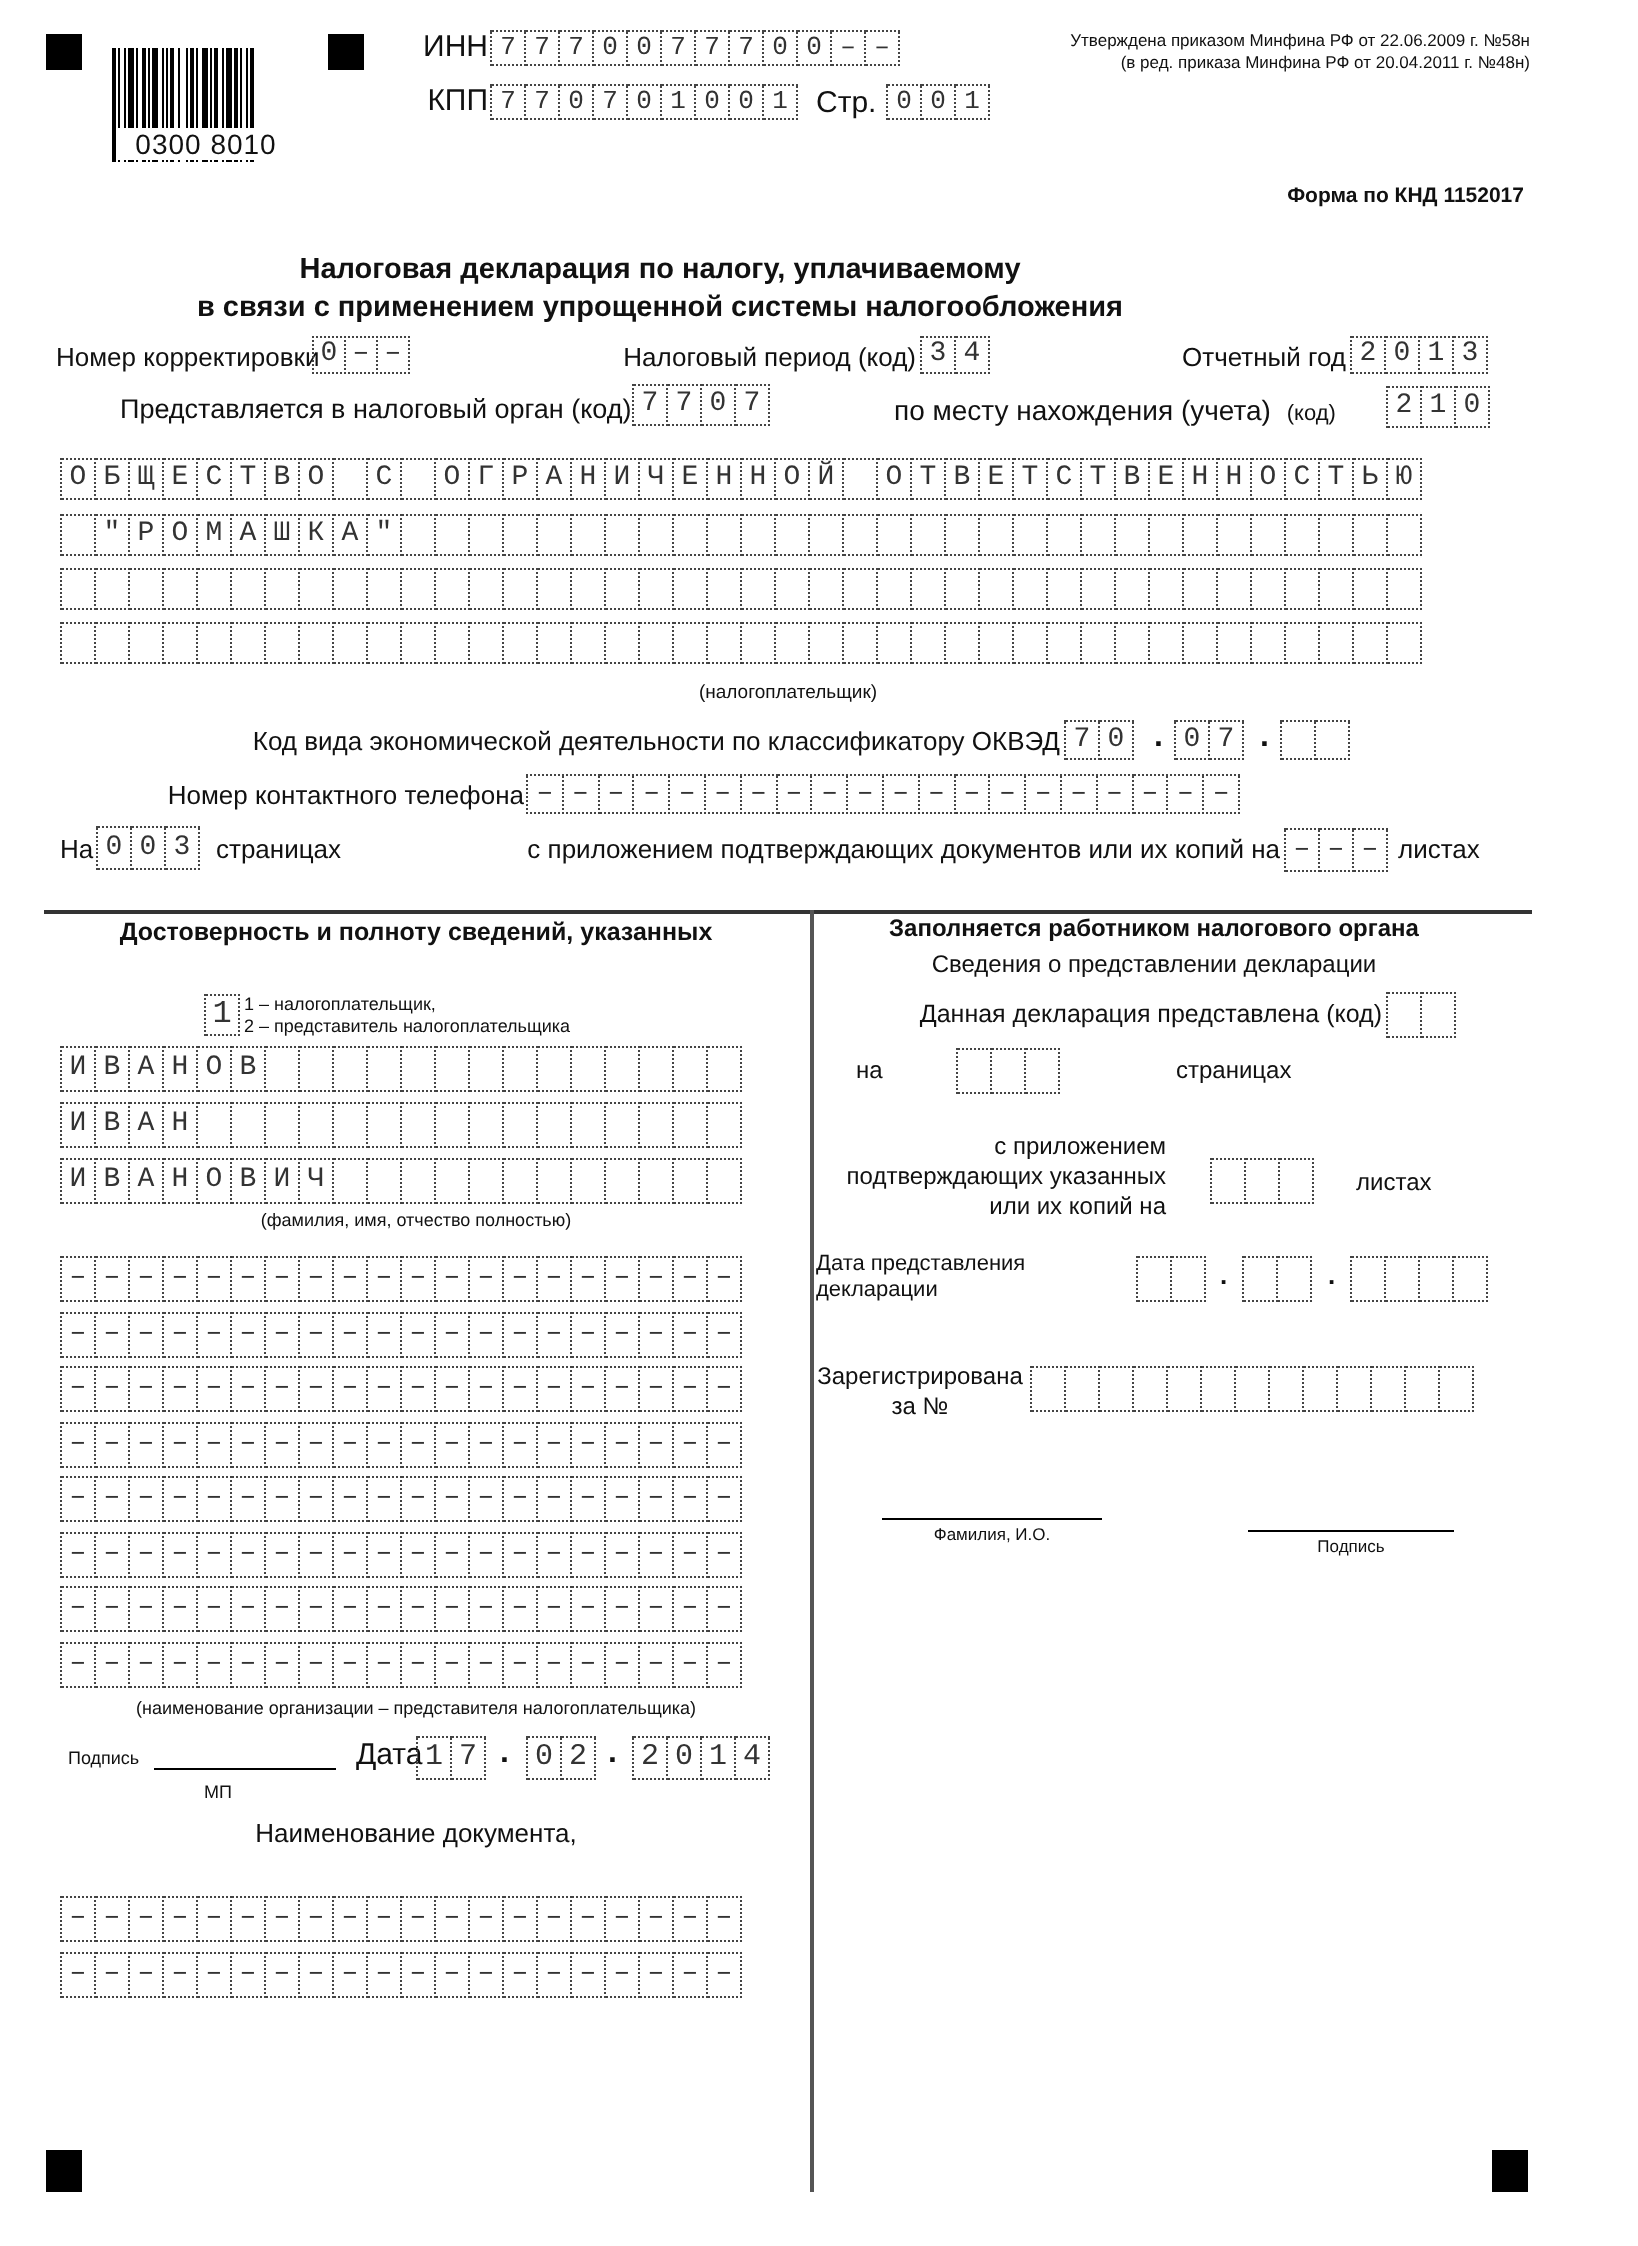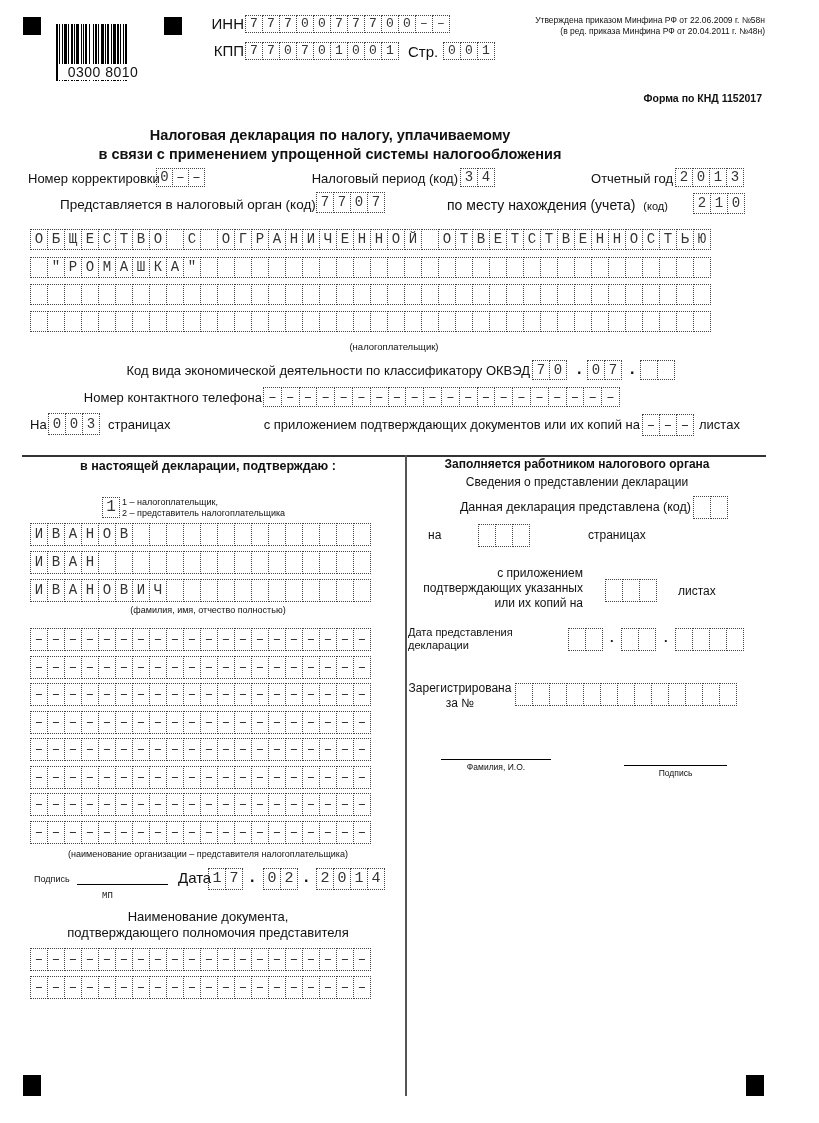--- a/index.html
+++ b/index.html
@@ -361,21 +361,21 @@
     <span class="cell">–</span>
     <span class="cell">–</span>
     <span class="cell">–</span>
   </div>
 <div class="abs lbl" style="left:699px;top:417px;">листах</div>
 
 <div class="sep-h"></div>
 <div class="sep-v"></div>
 
 <div class="abs center bold" style="left:30px;top:458px;width:356px;font-size:12.5px;line-height:16px;">
-  <div>в настоящей декларации, подтверждаю :</div>
+  <div>Достоверность и полноту сведений, указанных</div>
 </div>
 <div class="cells" style="left:102px;top:497px;--h:21px;--fs:16px;">
     <span class="cell">1</span>
   </div>
 <div class="abs" style="left:122px;top:497px;font-size:9px;line-height:11px;">
   <div>1 – налогоплательщик,</div>
   <div>2 – представитель налогоплательщика</div>
 </div>
 <div class="cells" style="left:30px;top:523px;--h:23px;">
     <span class="cell">И</span>
@@ -635,25 +635,24 @@
     <span class="cell">0</span>
     <span class="cell">2</span>
   </div>
 <div class="dot" style="left:304px;top:868px;">.</div>
 <div class="cells" style="left:316px;top:868px;--h:22px;--fs:15px;">
     <span class="cell">2</span>
     <span class="cell">0</span>
     <span class="cell">1</span>
     <span class="cell">4</span>
   </div>
-<div class="abs small" style="left:102px;top:891px;font-family:Liberation Mono, monospace;">МП</div>
+<div class="abs small" style="left:102px;top:891px;">МП</div>
 
 <div class="abs center" style="left:30px;top:909px;width:356px;font-size:13px;line-height:16px;">
   <div>Наименование документа,</div>
-  <div>подтверждающего полномочия представителя</div>
 </div>
 <div class="cells" style="left:30px;top:948px;--h:23px;">
     <span class="cell">–</span>
     <span class="cell">–</span>
     <span class="cell">–</span>
     <span class="cell">–</span>
     <span class="cell">–</span>
     <span class="cell">–</span>
     <span class="cell">–</span>
     <span class="cell">–</span>

